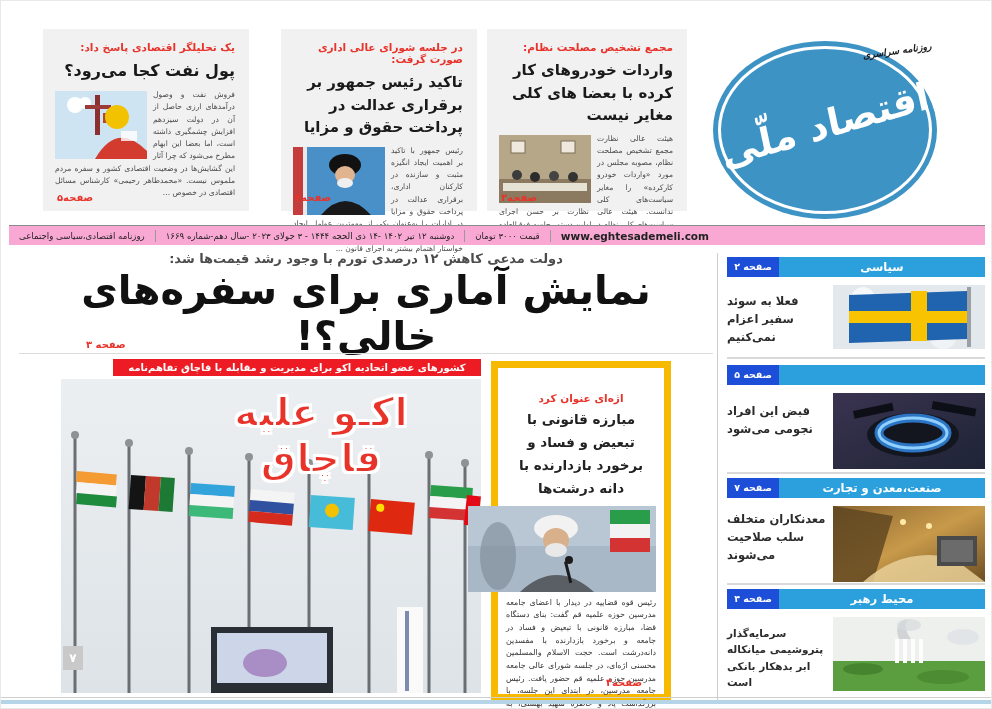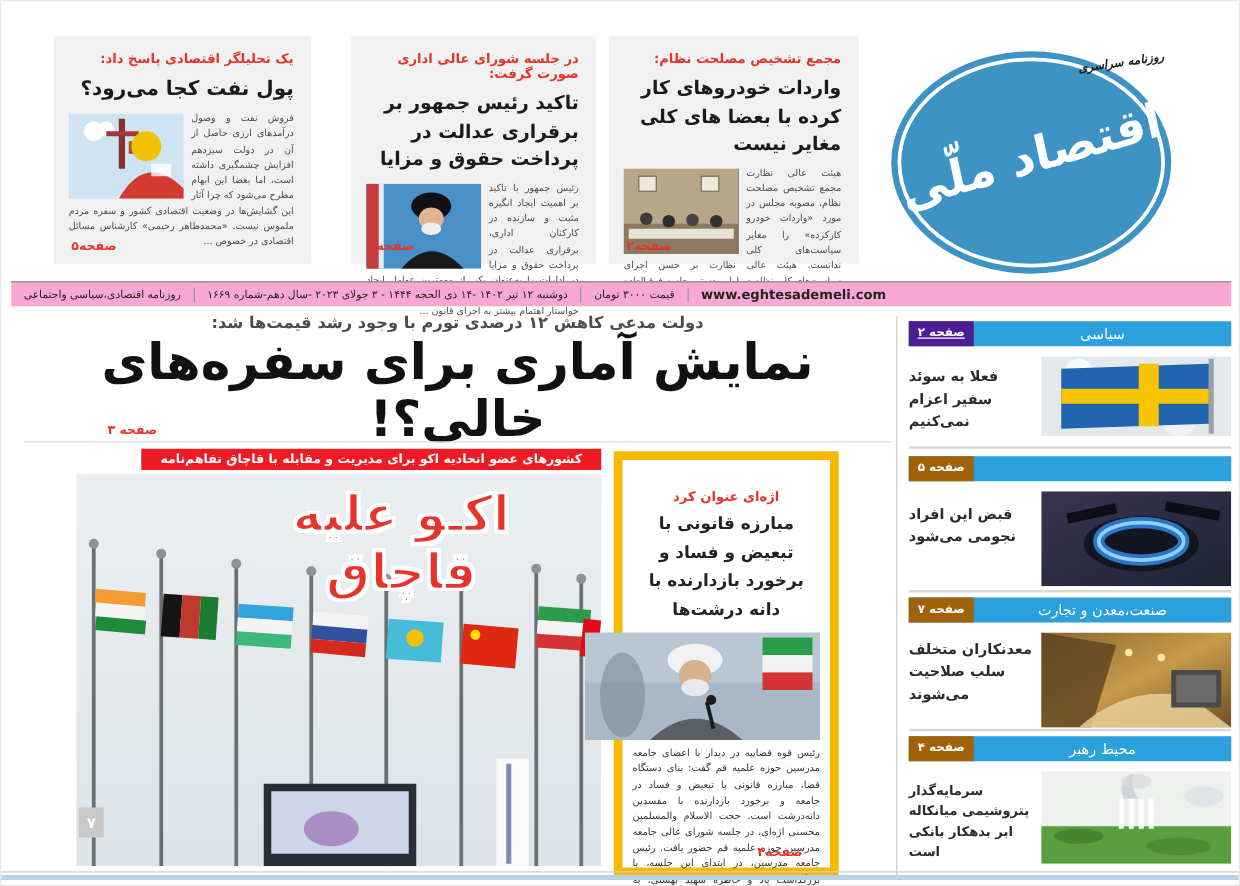--- a/index.html
+++ b/index.html
@@ -54,25 +54,25 @@
          border:7px solid #f8ba00; padding:20px 8px; direction:rtl; }
   .jud-kicker { color:#e8332a; font-size:10.5px; font-weight:bold; text-align:center; margin-top:4px; }
   .jud-headline { color:#222; font-size:13.5px; font-weight:bold; text-align:center; line-height:1.7; margin-top:4px; }
   .jud-photo { display:block; width:188px; height:86px; margin:6px auto 5px auto; }
   .jud-body { font-size:7.9px; line-height:1.6; color:#333; text-align:justify; }
   .jud-page { position:absolute; bottom:6px; left:0; width:100%; text-align:center; color:#e8332a; font-size:10px; font-weight:bold;margin-left:43px; }
 
   
   .side-vline { position:absolute; left:716px; top:252px; width:1px; height:448px; background:#cccccc; }
   .sect-header { position:absolute; left:726px; width:258px; height:20px; background:#2ba0dc; }
-  .sect-title { position:absolute; left:52px; right:0; top:0; height:20px; color:#ffffff; font-size:11.5px; font-weight:normal;
+  .sect-title { position:absolute; left:52px; right:0; top:0; height:20px; color:#ffffff; font-size:11.5px; font-weight:bold;
                 text-align:center; line-height:20px; direction:rtl; }
   .sect-pagebox { position:absolute; left:0; top:0; width:52px; height:20px; color:#ffffff; font-size:9.5px; font-weight:bold;
                   text-align:center; line-height:20px; direction:rtl; }
-  .pb-red { background:#4c1d95;text-decoration:underline; } .pb-yellow { background:#a16207; }
+  .pb-red { background:#1d4ed8; } .pb-yellow { background:#1d4ed8; }
   .sect-photo { position:absolute; width:152px; }
   .sect-text { position:absolute; left:726px; width:102px; color:#2b2b2b; font-size:11.5px; font-weight:bold;
                line-height:1.55; text-align:left; direction:rtl; }
   .sect-div { position:absolute; left:726px; width:258px; height:2px; background:#d9d9d9; }
 
   .foot-gray { position:absolute; left:0; top:696px; width:992px; height:1px; background:#cfcfcf; }
   .foot-blue { position:absolute; left:0; top:699px; width:992px; height:4px; background:#b5d4e8; }
 </style>
 </head>
 <body>

